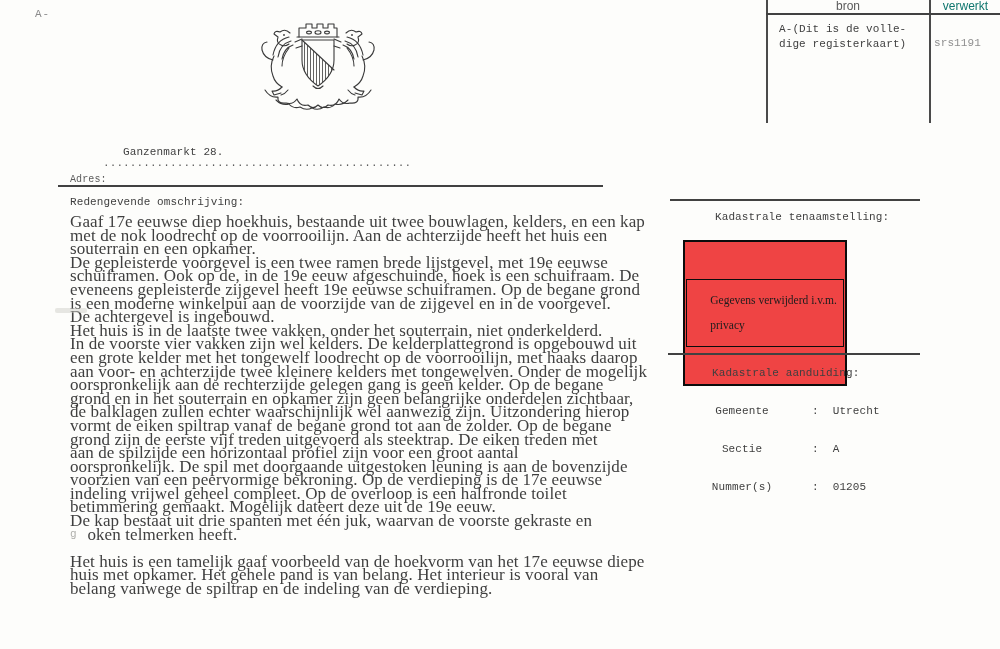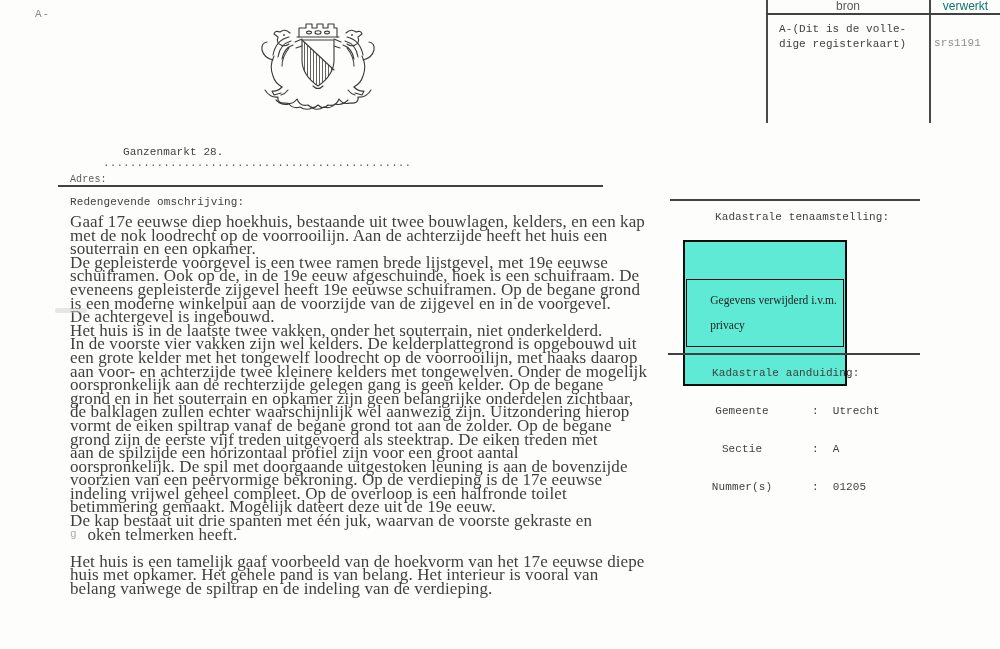--- a/index.html
+++ b/index.html
@@ -37,21 +37,21 @@
   #tbl-left-border{left:766px;top:0;height:123px;}
   #tbl-divider{left:929px;top:0;height:123px;}
   #tbl-header-line{left:766px;top:13px;width:234px;}
   #bron-header{left:768px;top:-1px;width:160px;text-align:center;font-size:12px;color:#5a5a5a;border-radius:7px;}
   #verwerkt-header{left:931px;top:-1px;width:69px;text-align:center;font-size:12px;color:#0f766e;}
   #bron-cell{left:779px;top:22px;font-size:11px;line-height:15px;}
   #verwerkt-cell{left:934px;top:37px;font-size:11px;color:#8f8f8f;}
 
   
   #ten-label{left:667px;top:211px;font-size:11px;margin-left:48px;}
-  #redaction{left:683px;top:240px;border:2px solid #0c0c0c;padding:1px;background:#5eead4;}
+  #redaction{left:683px;top:240px;border:2px solid #0c0c0c;padding:1px;background:#ef4444;}
   #redaction .inner{border:1px solid #0c0c0c;padding:1px 6px 2px 6px;font-size:11.5px;line-height:12.5px;color:#1d1d1d;}
   #aand-label{left:712px;top:367px;font-size:11px;}
   #kad-rows{left:672px;top:381px;font-size:11px;}
   .krow{display:flex;height:14px;white-space:pre;text-align:center;}
   .klabel{display:inline-block;width:140px;}
   .kvalue{margin-left:14px;font-family:Liberation Mono, monospace;}
 
   svg .ln{stroke:#3a3a3a;fill:none;stroke-width:1.1;stroke-linecap:round;stroke-linejoin:round;}
 </style>
 </head>

